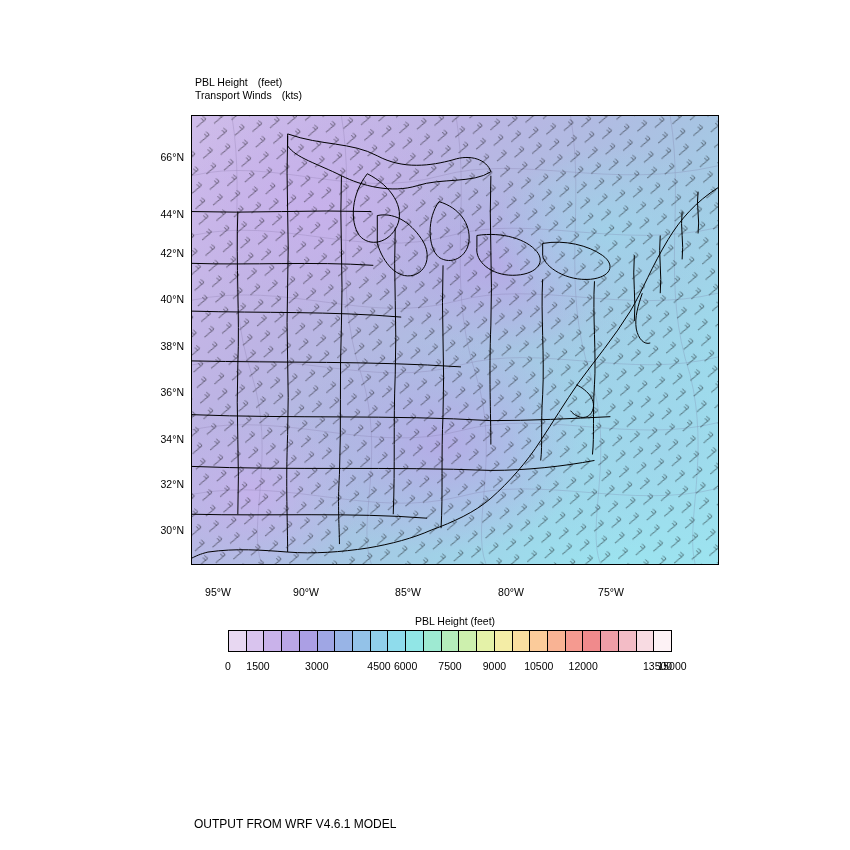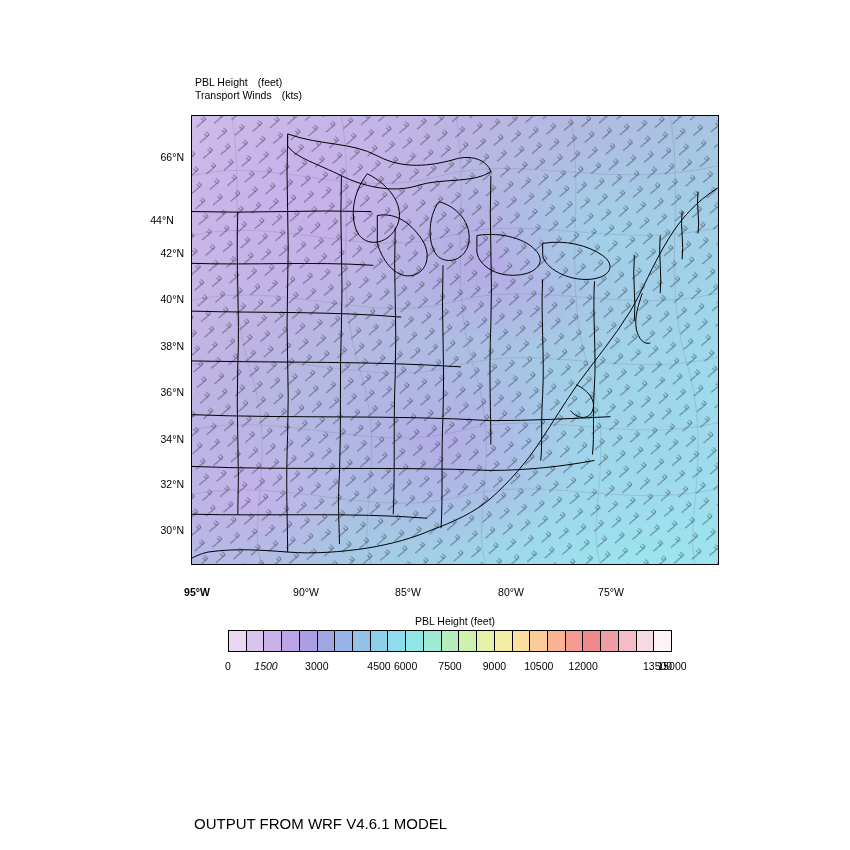--- a/index.html
+++ b/index.html
@@ -129,21 +129,21 @@
     position: absolute;
     transform: translateX(-50%);
     font-size: 10.5px;
     white-space: nowrap;
   }
   
   .footer {
     position: absolute;
     left: 194px;
     top: 818px;
-    font-size: 15px;
+    font-size: 12px;
     line-height: 12.5px;
     white-space: nowrap;
   }
 </style>
 </head>
 <body>
 
 <div class="page">
 
 
@@ -151,30 +151,30 @@
   <div class="field-labels">
     <div>
       <span>PBL Height</span><span class="unit">(feet)</span>
     </div>
     <div>
       <span>Transport Winds</span><span class="unit">(kts)</span>
     </div>
   </div>
 
   <div class="lat-label-wrap" style="top:151px;">66°N</div>
-  <div class="lat-label-wrap" style="top:214px;text-align:center;">44°N</div>
+  <div class="lat-label-wrap" style="top:208px;">44°N</div>
   <div class="lat-label-wrap" style="top:247px;">42°N</div>
   <div class="lat-label-wrap" style="top:293px;">40°N</div>
   <div class="lat-label-wrap" style="top:340px;">38°N</div>
   <div class="lat-label-wrap" style="top:386px;">36°N</div>
   <div class="lat-label-wrap" style="top:433px;">34°N</div>
   <div class="lat-label-wrap" style="top:478px;">32°N</div>
   <div class="lat-label-wrap" style="top:524px;">30°N</div>
 
-  <div class="lon-label-wrap" style="left:167px;font-weight:bold;">95°W</div>
+  <div class="lon-label-wrap" style="left:188px;">95°W</div>
   <div class="lon-label-wrap" style="left:276px;">90°W</div>
   <div class="lon-label-wrap" style="left:378px;">85°W</div>
   <div class="lon-label-wrap" style="left:481px;">80°W</div>
   <div class="lon-label-wrap" style="left:581px;">75°W</div>
 
   <div class="map-frame">
     <svg class="map-canvas" viewBox="0 0 528 450" preserveAspectRatio="none">
       <defs>
         <linearGradient id="pblgrad" x1="0" y1="0" x2="1" y2="0.75">
           <stop offset="0%" stop-color="#cfbcea"></stop>
@@ -301,21 +301,21 @@
       <div class="cbar-cell" style="background: rgb(249, 179, 148);"></div>
       <div class="cbar-cell" style="background: rgb(245, 154, 144);"></div>
       <div class="cbar-cell" style="background: rgb(240, 138, 140);"></div>
       <div class="cbar-cell" style="background: rgb(239, 158, 166);"></div>
       <div class="cbar-cell" style="background: rgb(243, 188, 198);"></div>
       <div class="cbar-cell" style="background: rgb(248, 219, 226);"></div>
       <div class="cbar-cell" style="background: rgb(253, 242, 245);"></div>
     </div>
   <div class="cbar-ticklabels" id="colorbar-ticks">
       <span class="cbar-tick" style="left: 0px;">0</span>
-      <span class="cbar-tick" style="left: 38px; font-style: italic;">1500</span>
+      <span class="cbar-tick" style="left: 30px;">1500</span>
       <span class="cbar-tick" style="left: 88.8px;">3000</span>
       <span class="cbar-tick" style="left: 151px;">4500</span>
       <span class="cbar-tick" style="left: 177.6px;">6000</span>
       <span class="cbar-tick" style="left: 222px;">7500</span>
       <span class="cbar-tick" style="left: 266.4px;">9000</span>
       <span class="cbar-tick" style="left: 310.8px;">10500</span>
       <span class="cbar-tick" style="left: 355.2px;">12000</span>
       <span class="cbar-tick" style="left: 399.6px; margin-left: 30px;">13500</span>
       <span class="cbar-tick" style="left: 444px;">15000</span>
     </div>

